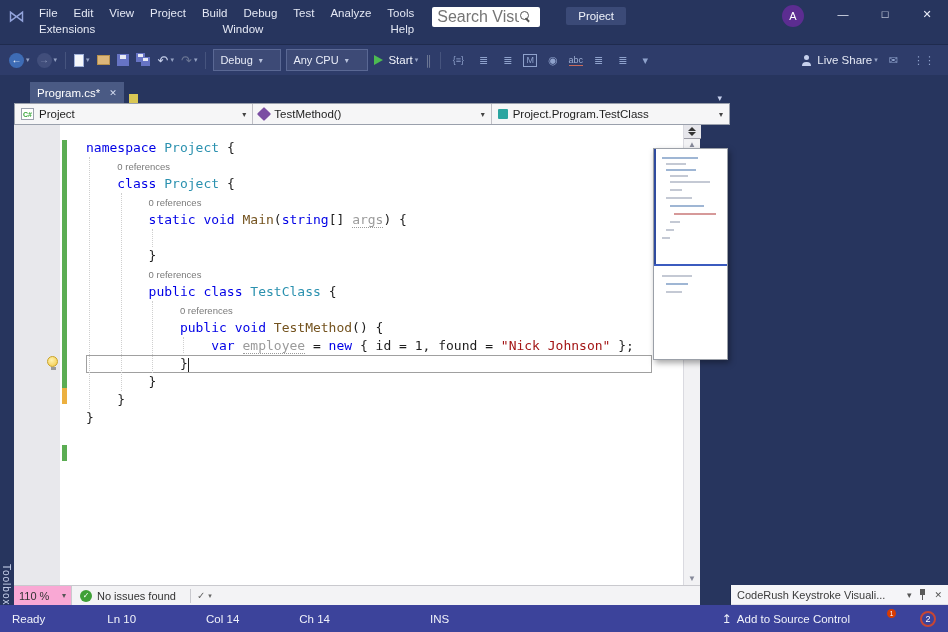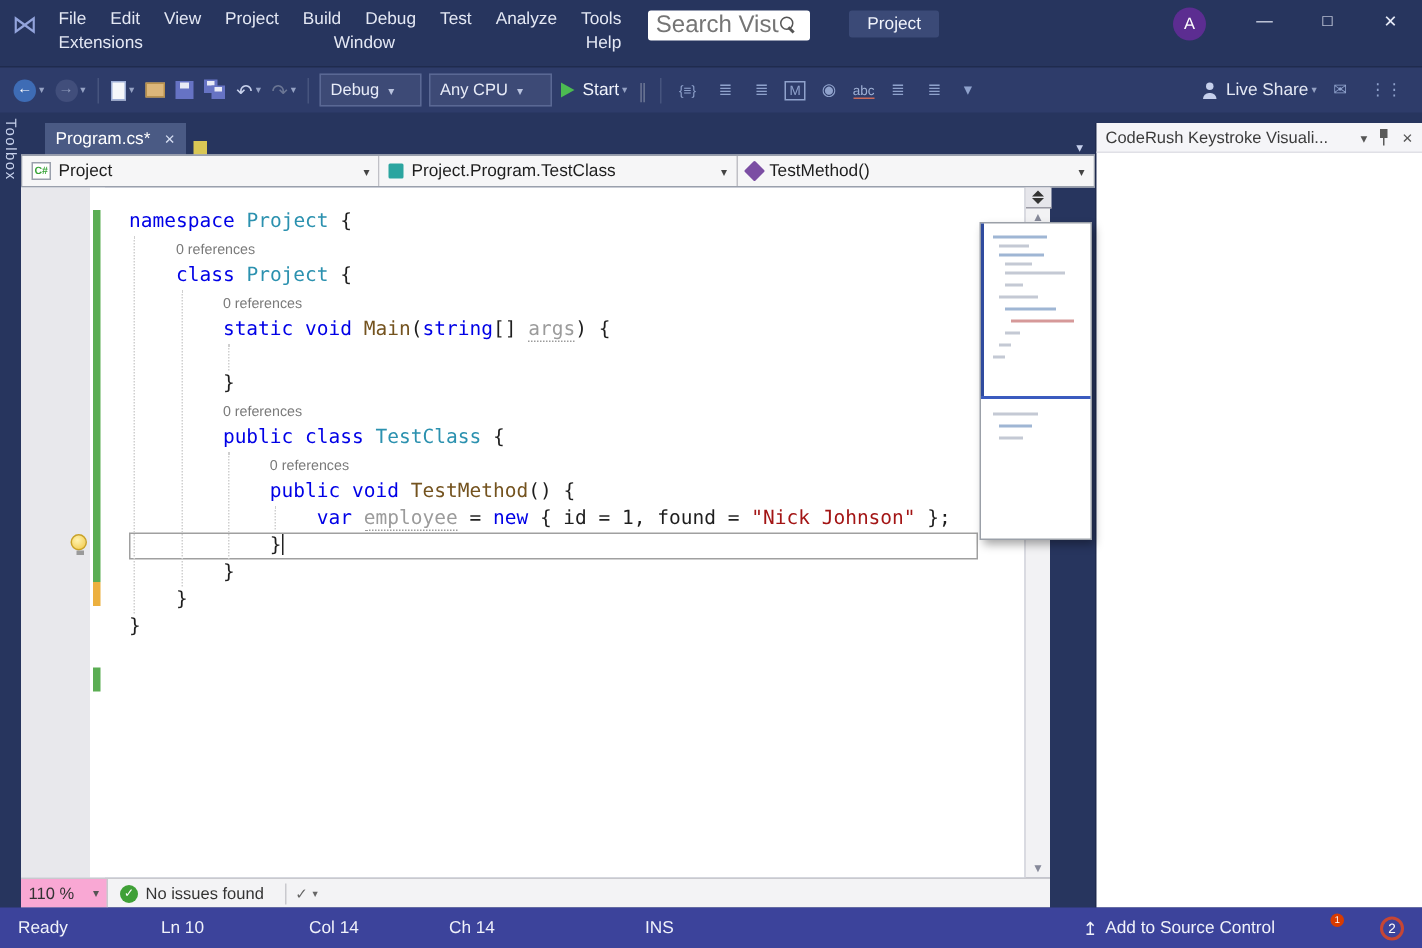--- a/index.html
+++ b/index.html
@@ -52,21 +52,21 @@
   .tico { color:#8FA2CC; font-size:11px; padding:0 4px; line-height:14px; }
   .tico.small { font-size:9px; }
   .mbox { border:1px solid #8FA2CC; color:#8FA2CC; font-size:9px; padding:0 2px; line-height:11px; }
   .abc { font-size:9px; color:#9FB0D4; border-bottom:1px solid #C96A5A; line-height:10px; }
   .person-icon { position:relative; width:11px; height:11px; margin-right:5px; }
   .person-icon::before { content:""; position:absolute; top:0; left:3px; width:5px; height:5px; border-radius:50%; background:#C6D0EC; }
   .person-icon::after { content:""; position:absolute; bottom:0; left:1px; width:9px; height:4px; border-radius:4px 4px 0 0; background:#C6D0EC; }
   .liveshare-label { color:#E4E8F4; font-size:11.5px; }
 
   
-  .main { flex:1; display:flex; min-height:0; }
+  .main { flex:1; display:flex; min-height:0;align-items:flex-end; }
   .toolbox-strip { width:14px; flex:none; }
   .toolbox-label { writing-mode:vertical-rl; font-size:10px; color:#C8D2EC; margin:4px 0 0 1px; letter-spacing:1px; }
   .doc-well { width:716px; flex:none; display:flex; flex-direction:column; padding-top:7px; }
 
   .tabstrip { height:21px; display:flex; align-items:flex-end; flex:none; }
   .tab { height:21px; background:#4A5A84; color:#FFFFFF; display:flex; align-items:center; padding:0 7px; margin-left:16px; font-size:11.5px; }
   .tab .x-icon { margin-left:9px; font-size:9px; color:#D6DEF2; }
   .x-icon::before { content:"✕"; }
   .tab-extra { width:9px; height:9px; background:#D9C755; margin-left:5px; }
   .tabstrip-chevron { margin-left:auto; margin-right:8px; color:#C6D0EC; font-size:9px; }
@@ -294,26 +294,26 @@
         <span class="tab-extra"></span>
         <span class="tabstrip-chevron">▾</span>
       </div>
 
       <div class="navbar">
         <div class="nav-dd">
           <span class="csproj-icon">C#</span>
           <span class="dd-label">Project</span>
         </div>
         <div class="nav-dd">
+          <span class="method-icon"></span>
+          <span class="dd-label">TestMethod()</span>
+        </div>
+        <div class="nav-dd">
           <span class="class-icon"></span>
           <span class="dd-label">Project.Program.TestClass</span>
-        </div>
-        <div class="nav-dd">
-          <span class="method-icon"></span>
-          <span class="dd-label">TestMethod()</span>
         </div>
       </div>
 
       <div class="editor-row">
         <div class="editor">
           <div class="glyph-margin"></div>
           <div class="change-margin">
             <div class="cb green1"></div>
             <div class="cb orange"></div>
             <div class="cb green2"></div>

